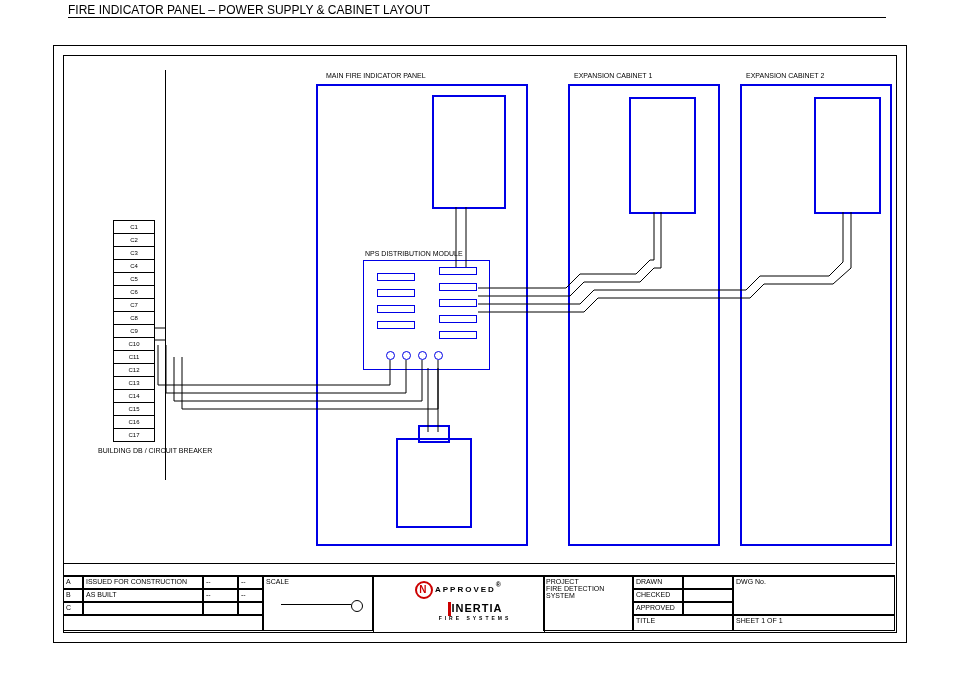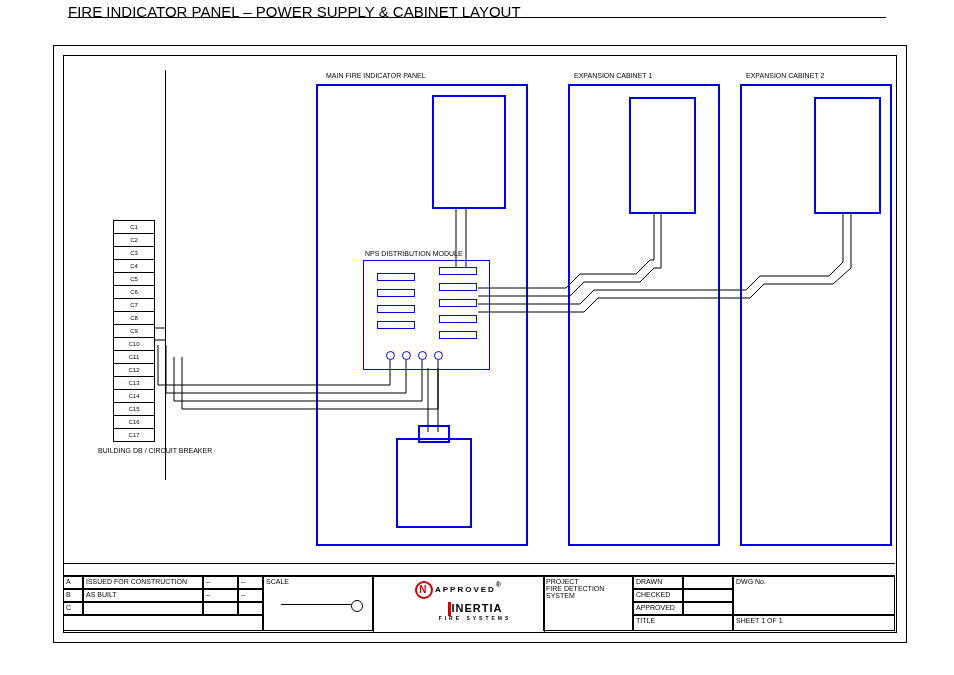--- a/index.html
+++ b/index.html
@@ -160,21 +160,21 @@
   }
   
   .lbl {
     position: absolute;
     font-size: 7px;
     color: #000;
     white-space: nowrap;
   }
   .header-title {
     position: absolute;
-    font-size: 15px;
+    font-size: 12px;
   }
   
   .riser {
     position: absolute;
     border-left: 1px solid #000;
   }
   
   svg.wiresvg {
     position:absolute;
     left:63px; top:55px;

